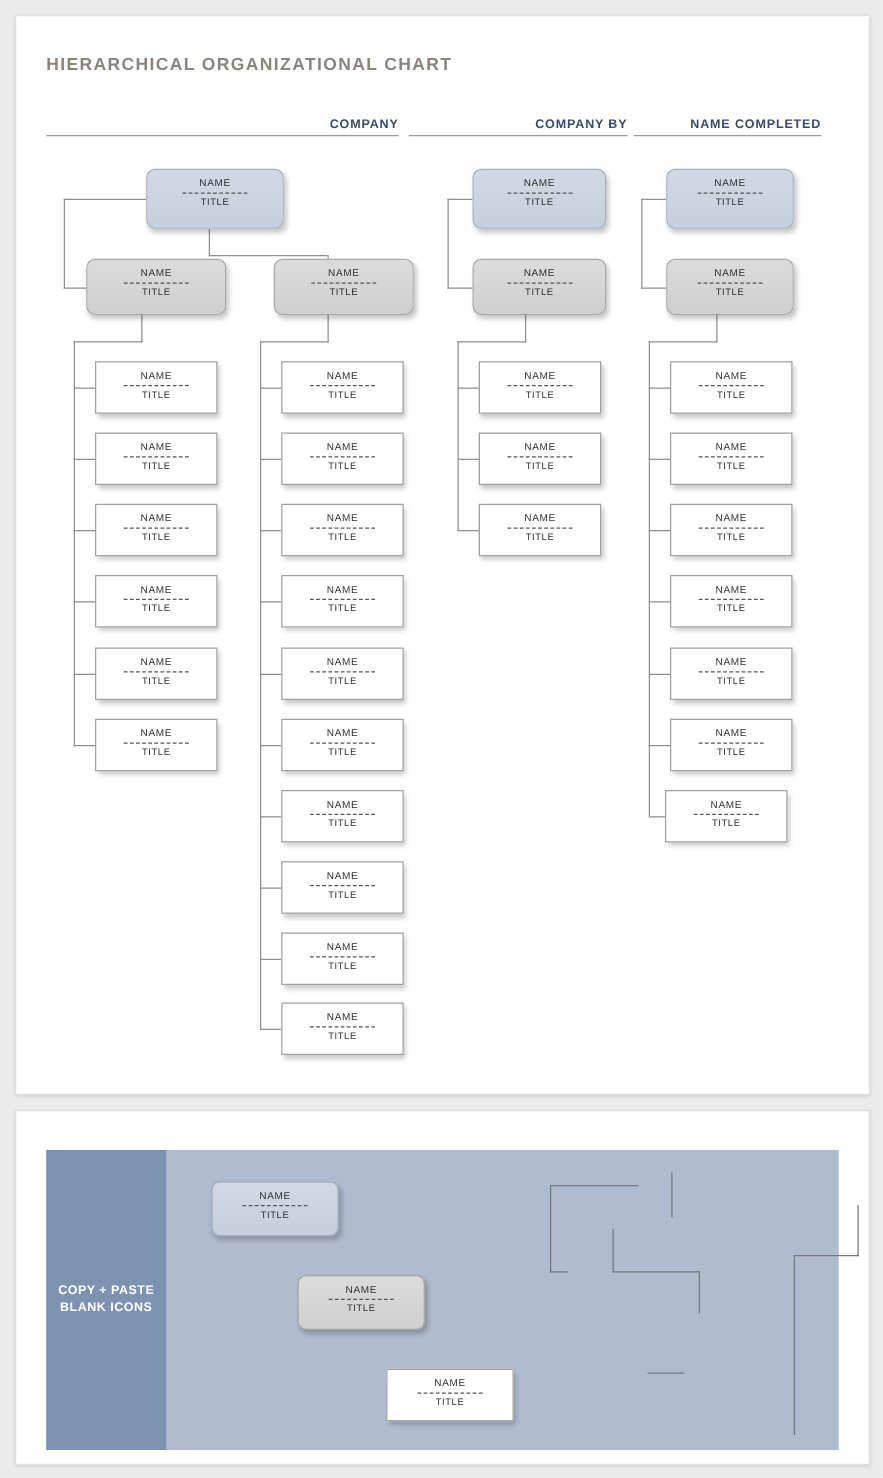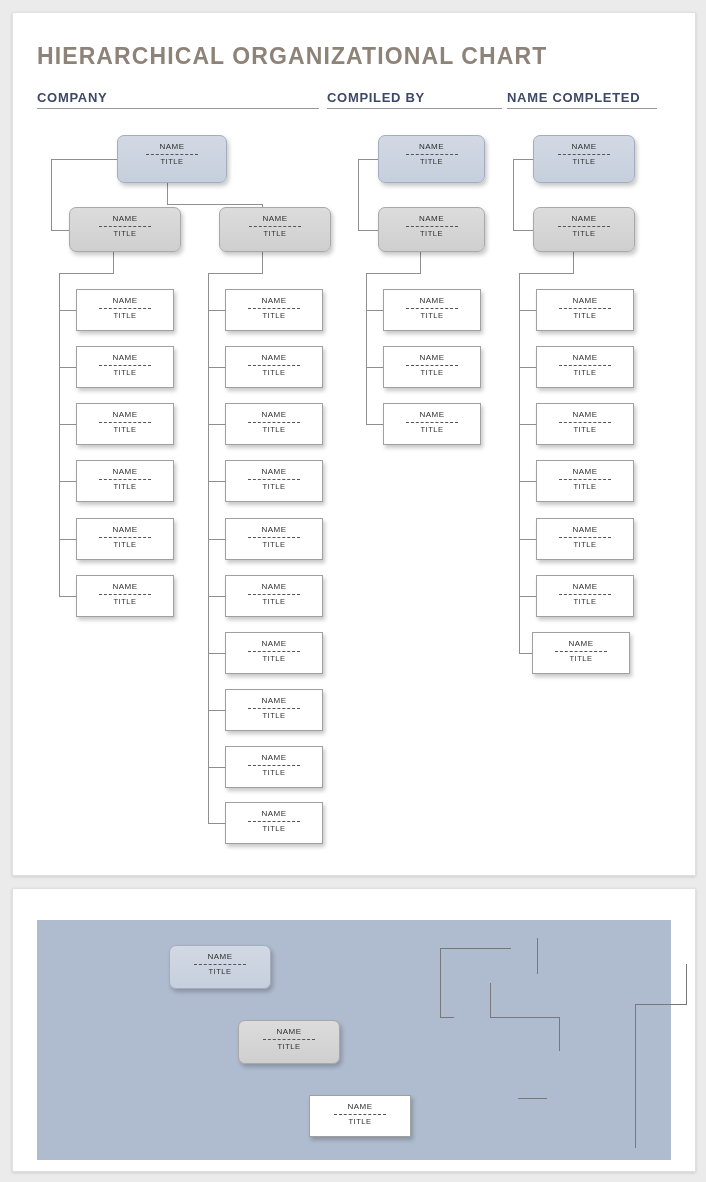--- a/index.html
+++ b/index.html
@@ -24,38 +24,38 @@
     box-shadow: 0 1px 3px rgba(0,0,0,0.13);
   }
   #chart-card { left: 12px; top: 12px; width: 682px; height: 862px; }
   #palette-card { left: 12px; top: 888px; width: 682px; height: 282px; }
 
   
   .chart-title {
     position: absolute;
     left: 24px;
     top: 30px;
-    font-size: 23px;
+    font-size: 14px;
     font-weight: bold;
     letter-spacing: 1.1px;
     color: #8e8379;
   }
   .field-row {
     position: absolute;
     top: 74px;
     left: 24px;
     width: 620px;
     height: 22px;
   }
   .field {
     position: absolute;
     bottom: 0;
     border-bottom: 1px solid #9a9a9a;
-    text-align: left;
-    font-size: 13px;
+    text-align: right;
+    font-size: 10px;
     font-weight: bold;
     letter-spacing: 0.7px;
     color: #3d4966;
     padding-bottom: 3px;
   }
   .field.f1 { left: 0px;   width: 282px; }
   .field.f2 { left: 290px; width: 175px; }
   .field.f3 { left: 470px; width: 150px; }
 
   
@@ -144,21 +144,21 @@
 <body>
 
 <div id="page">
 
   <div class="card" id="chart-card">
 
     <div class="chart-title">HIERARCHICAL ORGANIZATIONAL CHART</div>
 
     <div class="field-row">
       <div class="field f1">COMPANY</div>
-      <div class="field f2">COMPILED BY</div>
+      <div class="field f2">COMPANY BY</div>
       <div class="field f3">NAME COMPLETED</div>
     </div>
 
     <div class="line h" style="left:38px; top:146px; width:66px;"></div>
     <div class="line v" style="left:38px; top:146px; height:72px;"></div>
     <div class="line h" style="left:38px; top:217px; width:18px;"></div>
 
     <div class="line v" style="left:154px; top:170px; height:22px;"></div>
     <div class="line h" style="left:154px; top:191px; width:95px;"></div>
     <div class="line v" style="left:249px; top:191px; height:8px;"></div>
@@ -380,20 +380,26 @@
       <div class="nm">NAME</div>
       <div class="sep"></div>
       <div class="tt">TITLE</div>
     </div>
 
   </div>
 
   <div class="card" id="palette-card">
     <div id="palette-inner">
 
+      <div id="palette-sidebar">
+        <div class="sb-text">
+          <span>COPY + PASTE</span><br>
+          <span>BLANK ICONS</span>
+        </div>
+      </div>
 
       <div class="node blue" style="left:132px; top:25px; width:102px; height:44px;">
         <div class="nm">NAME</div>
         <div class="sep"></div>
         <div class="tt">TITLE</div>
       </div>
       <div class="node gray" style="left:201px; top:100px; width:102px; height:44px;">
         <div class="nm">NAME</div>
         <div class="sep"></div>
         <div class="tt">TITLE</div>

